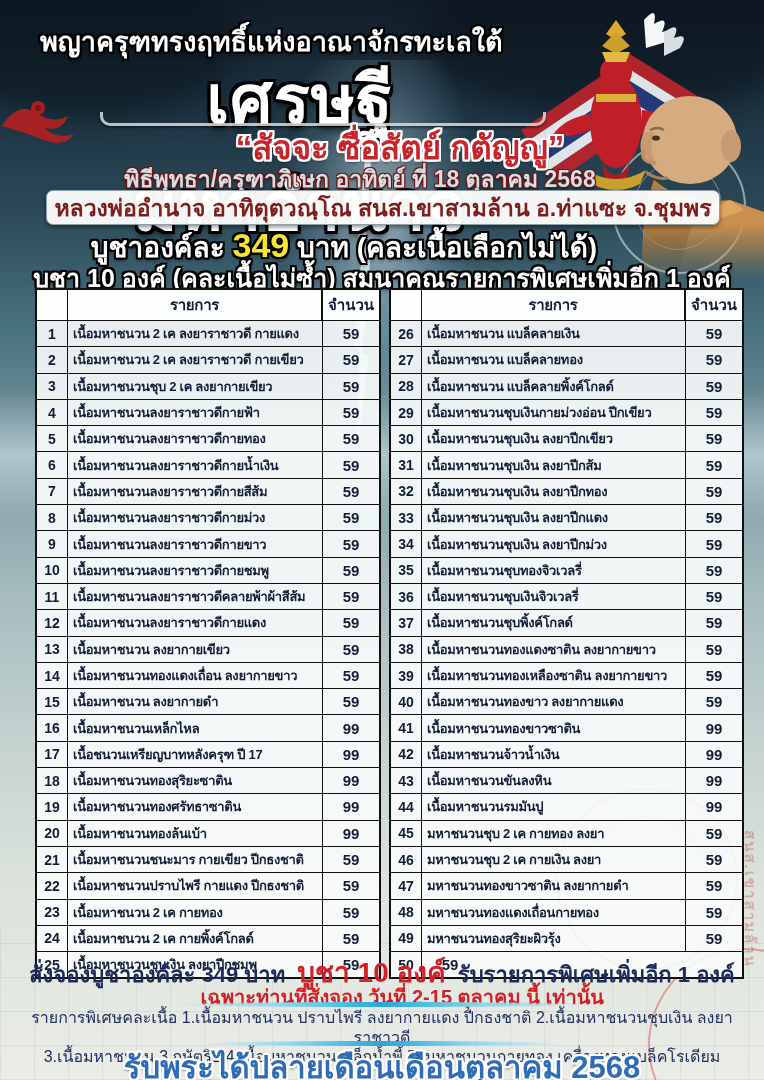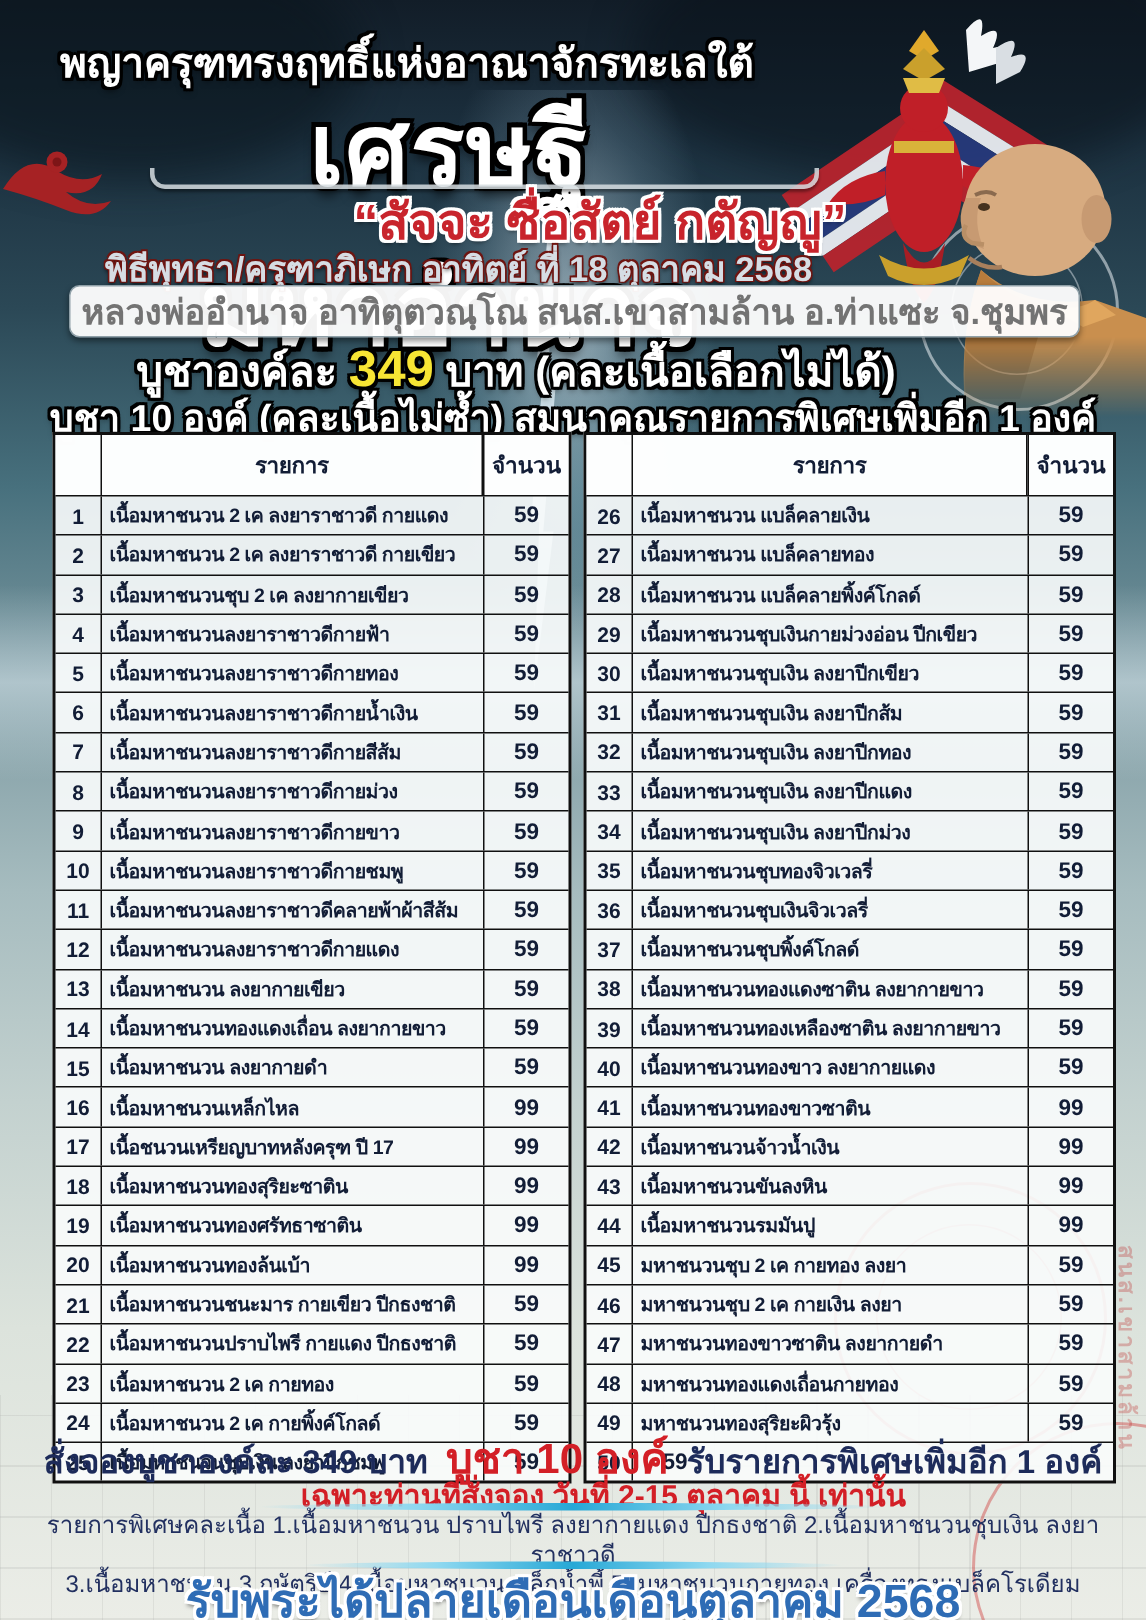--- a/index.html
+++ b/index.html
@@ -36,34 +36,34 @@
     -3px 0 0 #000,3px 0 0 #000,0 -3px 0 #000,0 3px 0 #000,0 6px 7px rgba(0,0,0,.6);}
   .ow2{text-shadow:-2px -2px 0 #fff,2px -2px 0 #fff,-2px 2px 0 #fff,2px 2px 0 #fff,
     -2px 0 0 #fff,2px 0 0 #fff,0 -2px 0 #fff,0 2px 0 #fff,0 3px 3px rgba(0,0,0,.5);}
   .tagline{left:40px;top:20px;width:560px;color:#fff;font-size:27px;font-weight:bold;}
   .title{left:40px;top:46px;width:520px;text-align:center;color:#fff;font-size:67px;font-weight:bold;
     font-family:"Liberation Serif",serif;letter-spacing:1px;}
   .title-bracket{left:100px;top:112px;width:440px;height:11px;opacity:.85;
     border-bottom:3px solid #d6dde1;border-left:3px solid #d6dde1;border-right:3px solid #d6dde1;
     border-radius:0 0 10px 10px;box-shadow:0 2px 2px rgba(0,0,0,.45);}
   .motto{left:170px;top:121px;width:460px;text-align:center;color:#c8242c;font-size:33px;font-weight:bold;}
-  .ceremony{left:70px;top:161px;width:580px;font-size:23px;font-weight:bold;
+  .ceremony{left:70px;top:161px;width:580px;text-align:center;font-size:23px;font-weight:bold;
     color:#d6dde4;text-shadow:-1px -1px 0 #6e1511,1px -1px 0 #6e1511,-1px 1px 0 #6e1511,
     1px 1px 0 #6e1511,0 2px 3px rgba(0,0,0,.7);}
   .temple-bar{left:46px;top:190px;width:672px;height:33px;background:rgba(255,255,255,.95);
     border-radius:7px;border:1px solid #8fa0a8;box-shadow:0 2px 4px rgba(0,0,0,.45);
     display:flex;align-items:center;justify-content:center;}
-  .temple-bar span{color:#737373;font-size:23px;font-weight:bold;white-space:nowrap;}
+  .temple-bar span{color:#7f1d1d;font-size:23px;font-weight:bold;white-space:nowrap;}
   .price-line{left:0;top:225px;width:688px;text-align:center;color:#fff;font-size:28px;font-weight:bold;}
   .price-line .amt{color:#f7e534;font-size:34px;}
   .promo-line{left:0;top:258px;width:764px;text-align:center;color:#fff;font-size:25px;font-weight:bold;}
   
   .price-table{position:absolute;top:288px;border:2px solid #101010;background:rgba(250,252,252,.9);}
   .t-row{display:flex;height:25.3px;border-top:1.4px solid #101010;}
-  .t-head{display:flex;height:40px;background:rgba(253,254,254,.96);}
+  .t-head{display:flex;height:30px;background:rgba(253,254,254,.96);}
   .c{display:flex;align-items:center;overflow:hidden;white-space:nowrap;color:#121d36;}
   .c.no{width:30px;justify-content:center;border-right:1.4px solid #101010;font-size:14px;font-weight:bold;}
   .c.item{flex:1;padding-left:5px;border-right:1.4px solid #101010;font-size:13px;font-weight:bold;letter-spacing:-.3px;}
   .c.qty{width:56px;justify-content:center;font-size:15px;font-weight:bold;}
   .t-head .c{justify-content:center;font-size:15px;font-weight:bold;padding-left:0;}
   #table-left{left:35px;width:342px;}
   #table-right{left:389px;width:351px;}
   
   .order-line{left:0;top:950px;width:764px;text-align:center;white-space:nowrap;}
   .order-line .navy{color:#1d2b5a;font-size:22px;font-weight:bold;}

